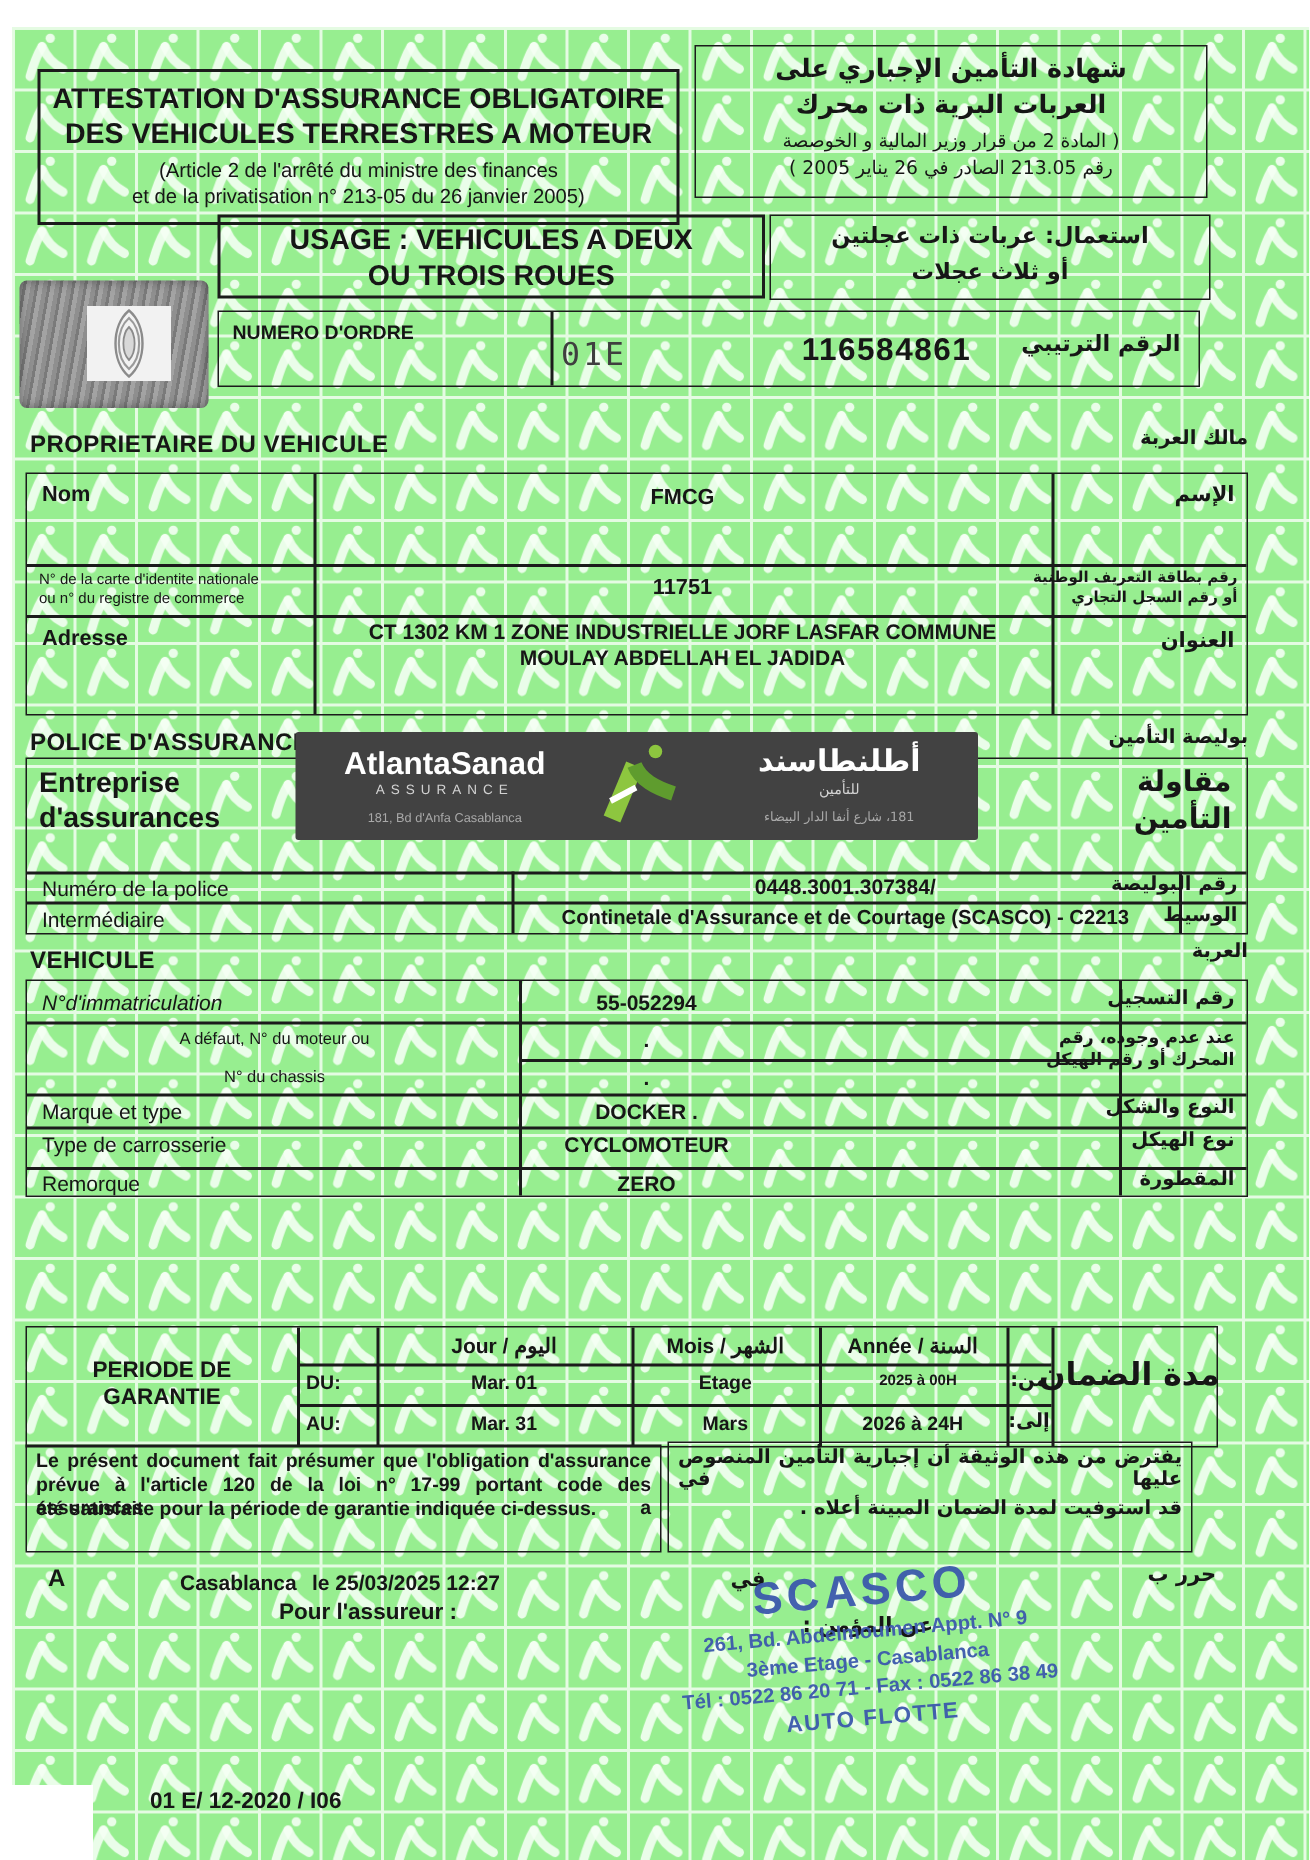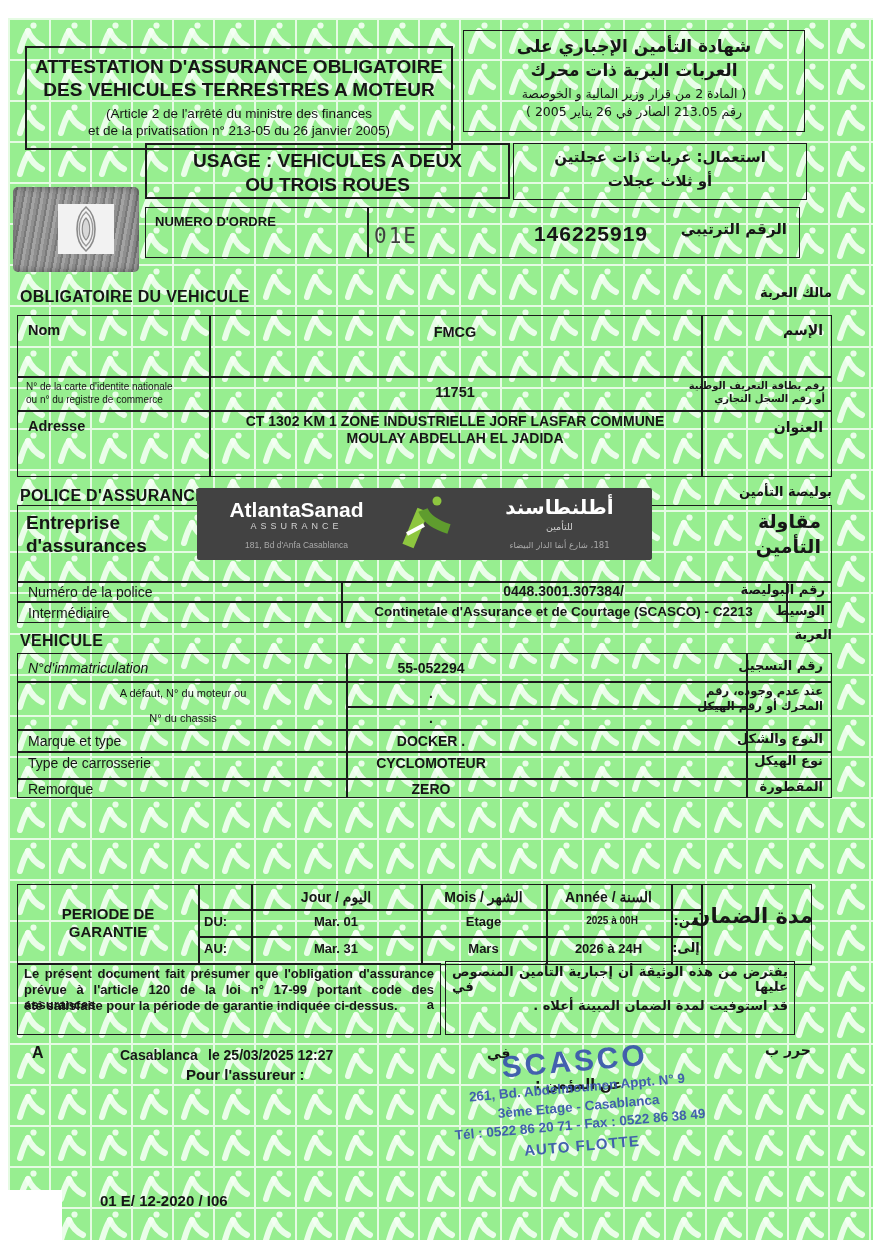--- a/index.html
+++ b/index.html
@@ -70,25 +70,25 @@
   </div>
   <div class="box thin" style="left:513px;top:143px;width:294px;height:57px;">
     <div class="t b c ar" style="left:0;right:0;top:5px;font-size:15px;">استعمال: عربات ذات عجلتين</div>
     <div class="t b c ar" style="left:0;right:0;top:29px;font-size:15px;">أو ثلاث عجلات</div>
   </div>
 
   <div class="box thin" style="left:145px;top:207px;width:655px;height:51px;">
     <div class="vl" style="left:221px;top:0;bottom:0;"></div>
     <div class="t b" style="left:9px;top:7px;font-size:13px;">NUMERO D'ORDRE</div>
     <div class="t" style="left:228px;top:16px;font-size:21px;letter-spacing:2px;color:#3f3f3f;font-family:'DejaVu Sans Mono',monospace;">01E</div>
-    <div class="t b c" style="left:335px;top:14px;width:220px;font-size:21px;letter-spacing:1px;">146225919</div>
+    <div class="t b c" style="left:335px;top:14px;width:220px;font-size:21px;letter-spacing:1px;">116584861</div>
     <div class="t b ar" style="right:12px;top:13px;font-size:15px;margin-left:48px;">الرقم الترتيبي</div>
   </div>
 
-  <div class="t b" style="left:20px;top:288px;font-size:16px;letter-spacing:.3px;">OBLIGATOIRE DU VEHICULE</div>
+  <div class="t b" style="left:20px;top:288px;font-size:16px;letter-spacing:.3px;">PROPRIETAIRE DU VEHICULE</div>
   <div class="t b ar" style="left:690px;top:286px;width:142px;font-size:13px;">مالك العربة</div>
 
   <div class="box thin" style="left:17px;top:315px;width:815px;height:162px;">
     <div class="vl" style="left:191px;top:0;bottom:0;"></div>
     <div class="vl" style="left:683px;top:0;bottom:0;"></div>
     <div class="hl" style="left:0;right:0;top:60px;"></div>
     <div class="hl" style="left:0;right:0;top:94px;"></div>
 
     <div class="t b" style="left:10px;top:6px;font-size:14.5px;">Nom</div>
     <div class="t b c" style="left:191px;top:8px;width:492px;font-size:14.5px;">FMCG</div>

